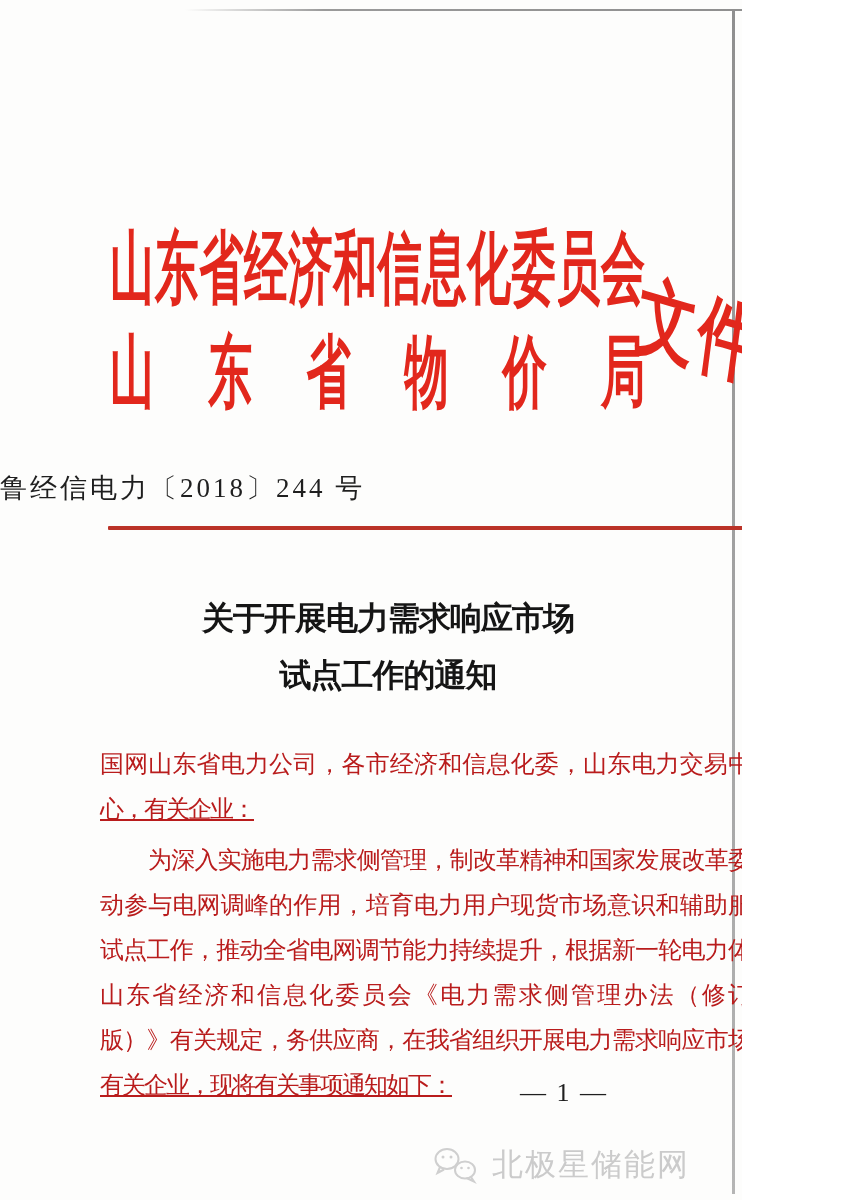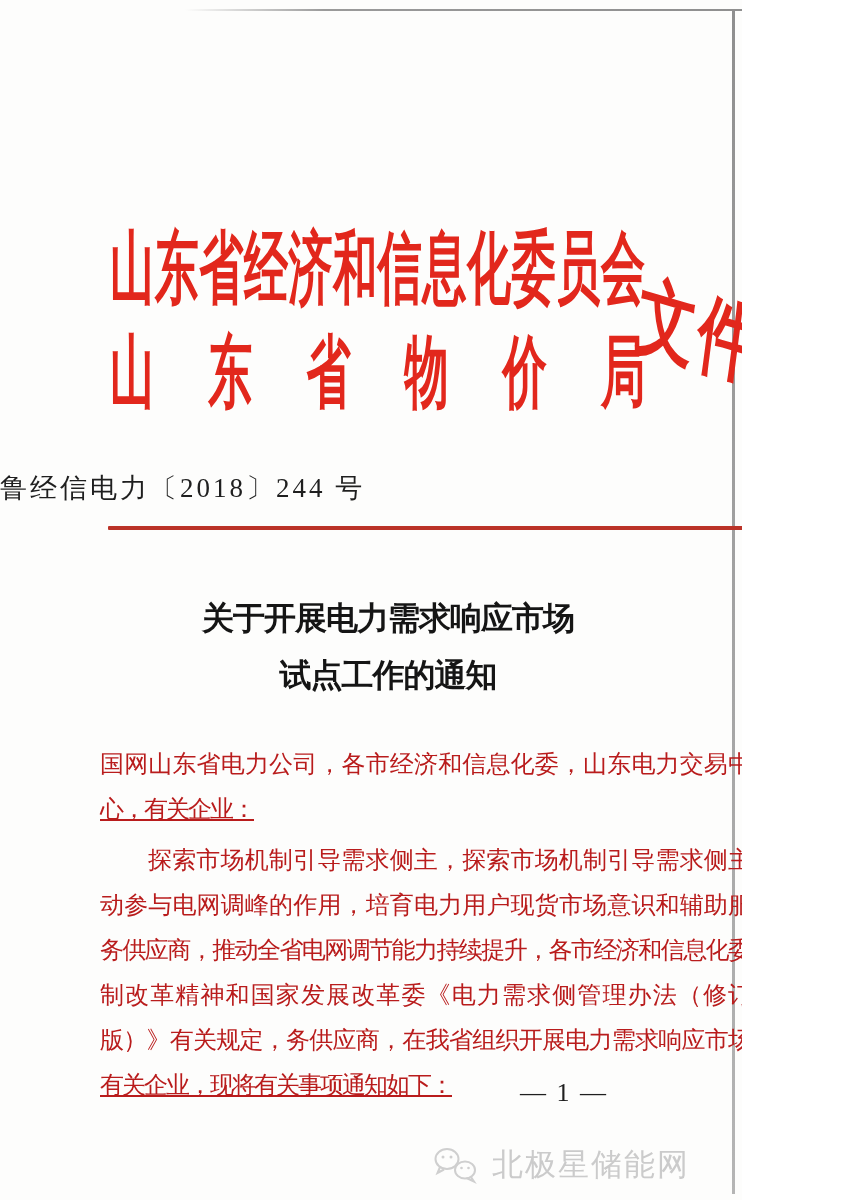--- a/index.html
+++ b/index.html
@@ -157,24 +157,24 @@
     <div class="title-line">关于开展电力需求响应市场</div>
     <div class="title-line">试点工作的通知</div>
   </h1>
 
   <main class="doc-body">
     <div class="salutation">
       <div class="bline">国网山东省电力公司，各市经济和信息化委，山东电力交易中</div>
       <div class="bline short">心，有关企业：</div>
     </div>
     <div class="para2">
-      <div class="bline indent">探索市场机制引导需求侧主，探索市场机制引导需求侧主</div>
+      <div class="bline indent">为深入实施电力需求侧管理，制改革精神和国家发展改革委</div>
       <div class="bline">动参与电网调峰的作用，培育电力用户现货市场意识和辅助服</div>
-      <div class="bline">务供应商，推动全省电网调节能力持续提升，各市经济和信息化委</div>
-      <div class="bline">制改革精神和国家发展改革委《电力需求侧管理办法（修订</div>
+      <div class="bline">试点工作，推动全省电网调节能力持续提升，根据新一轮电力体</div>
+      <div class="bline">山东省经济和信息化委员会《电力需求侧管理办法（修订</div>
       <div class="bline">版）》有关规定，务供应商，在我省组织开展电力需求响应市场</div>
       <div class="bline short">有关企业，现将有关事项通知如下：</div>
     </div>
   </main>
 
   <div class="page-number">— 1 —</div>
 
   <div class="watermark">
     <span>
       <svg width="46" height="38" viewBox="0 0 46 38">

